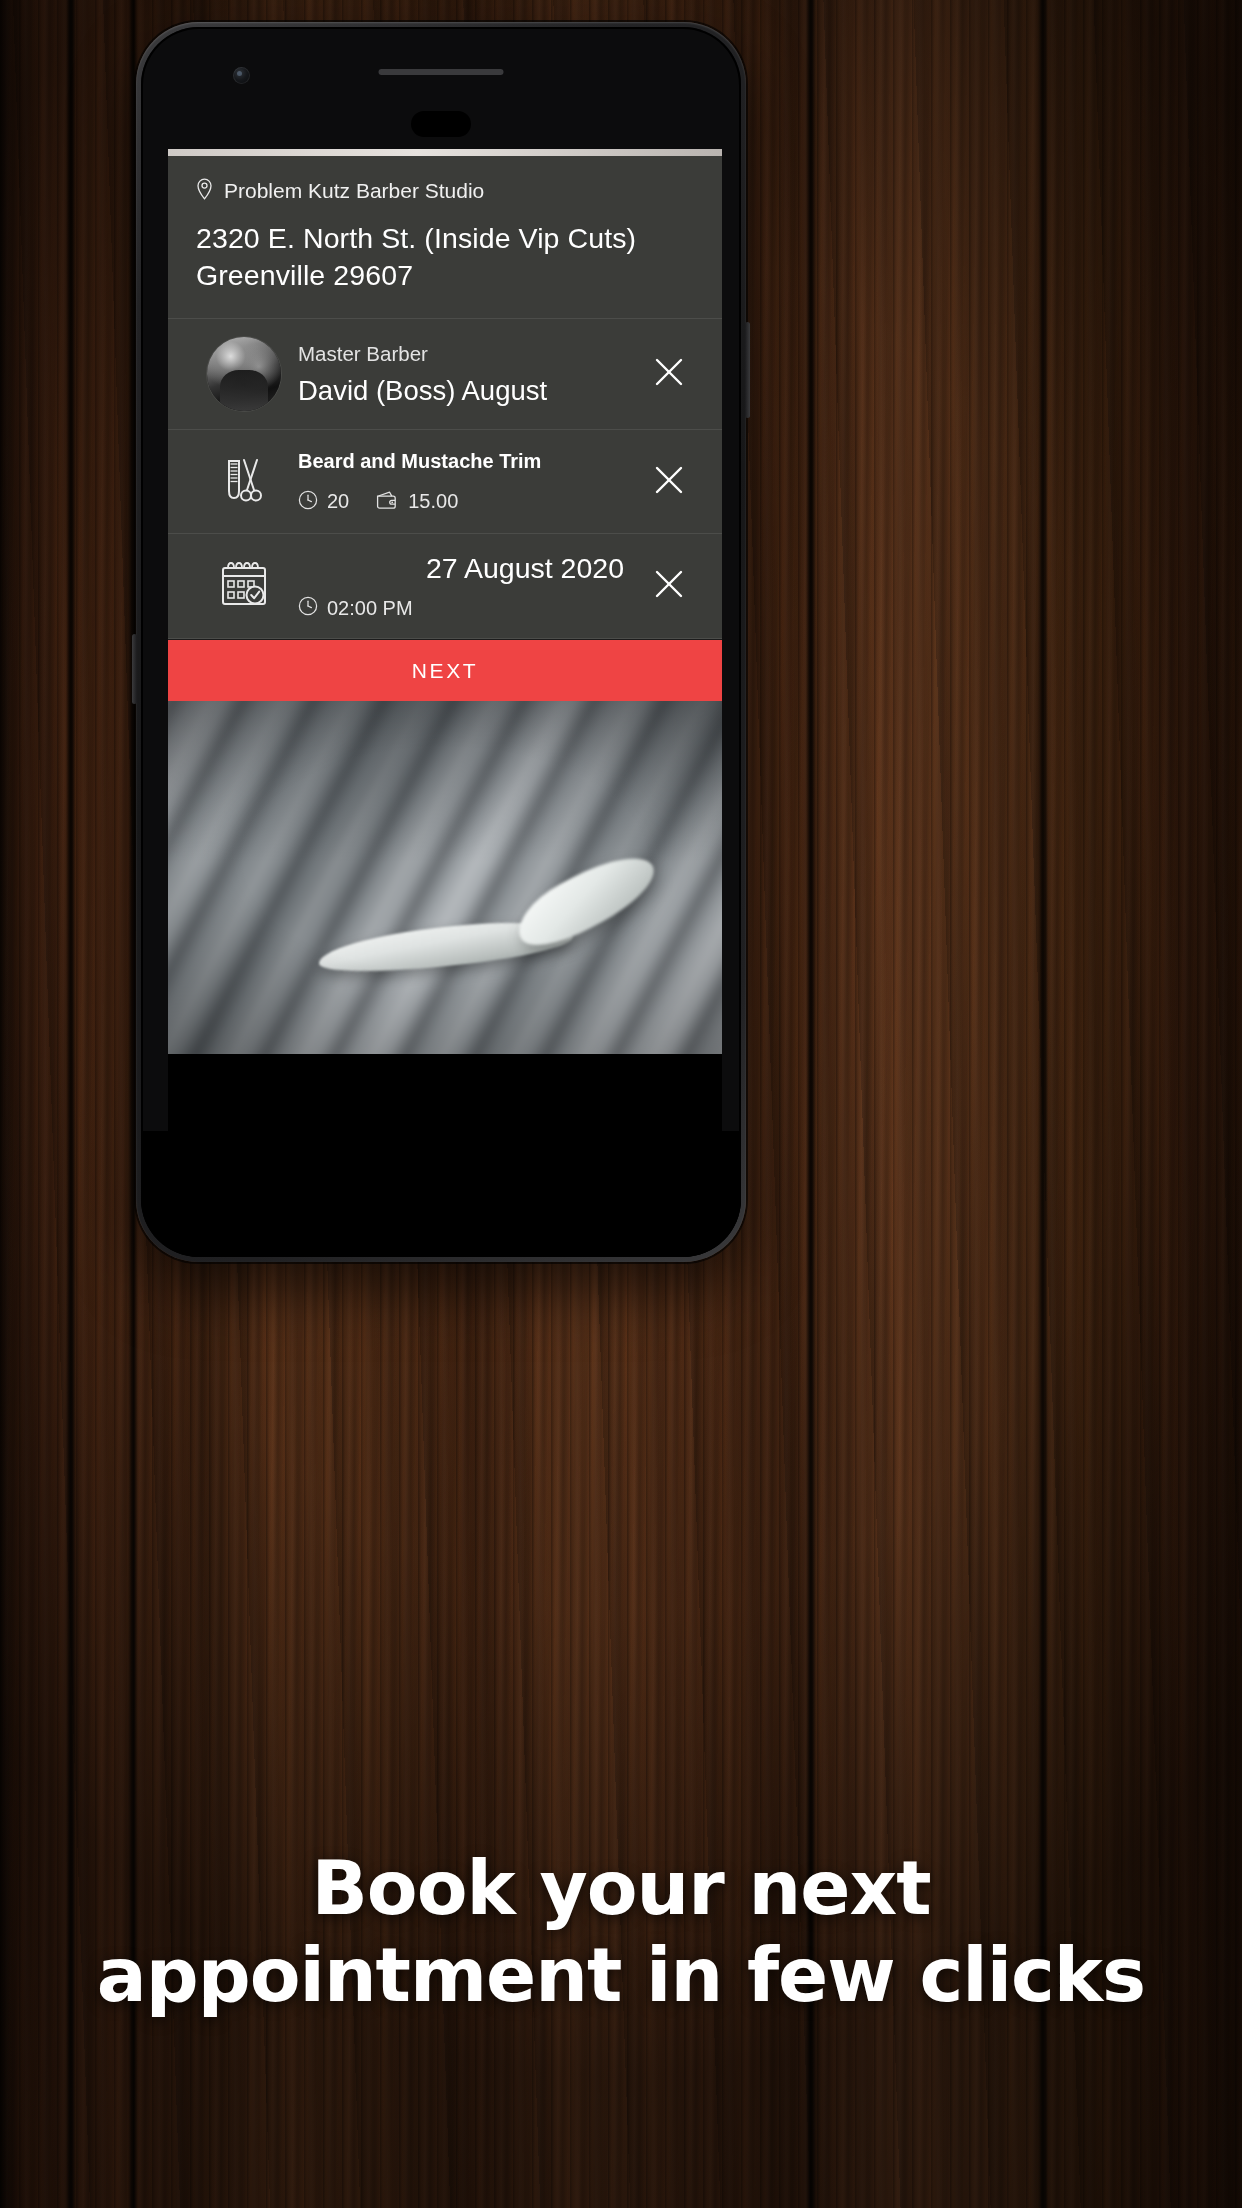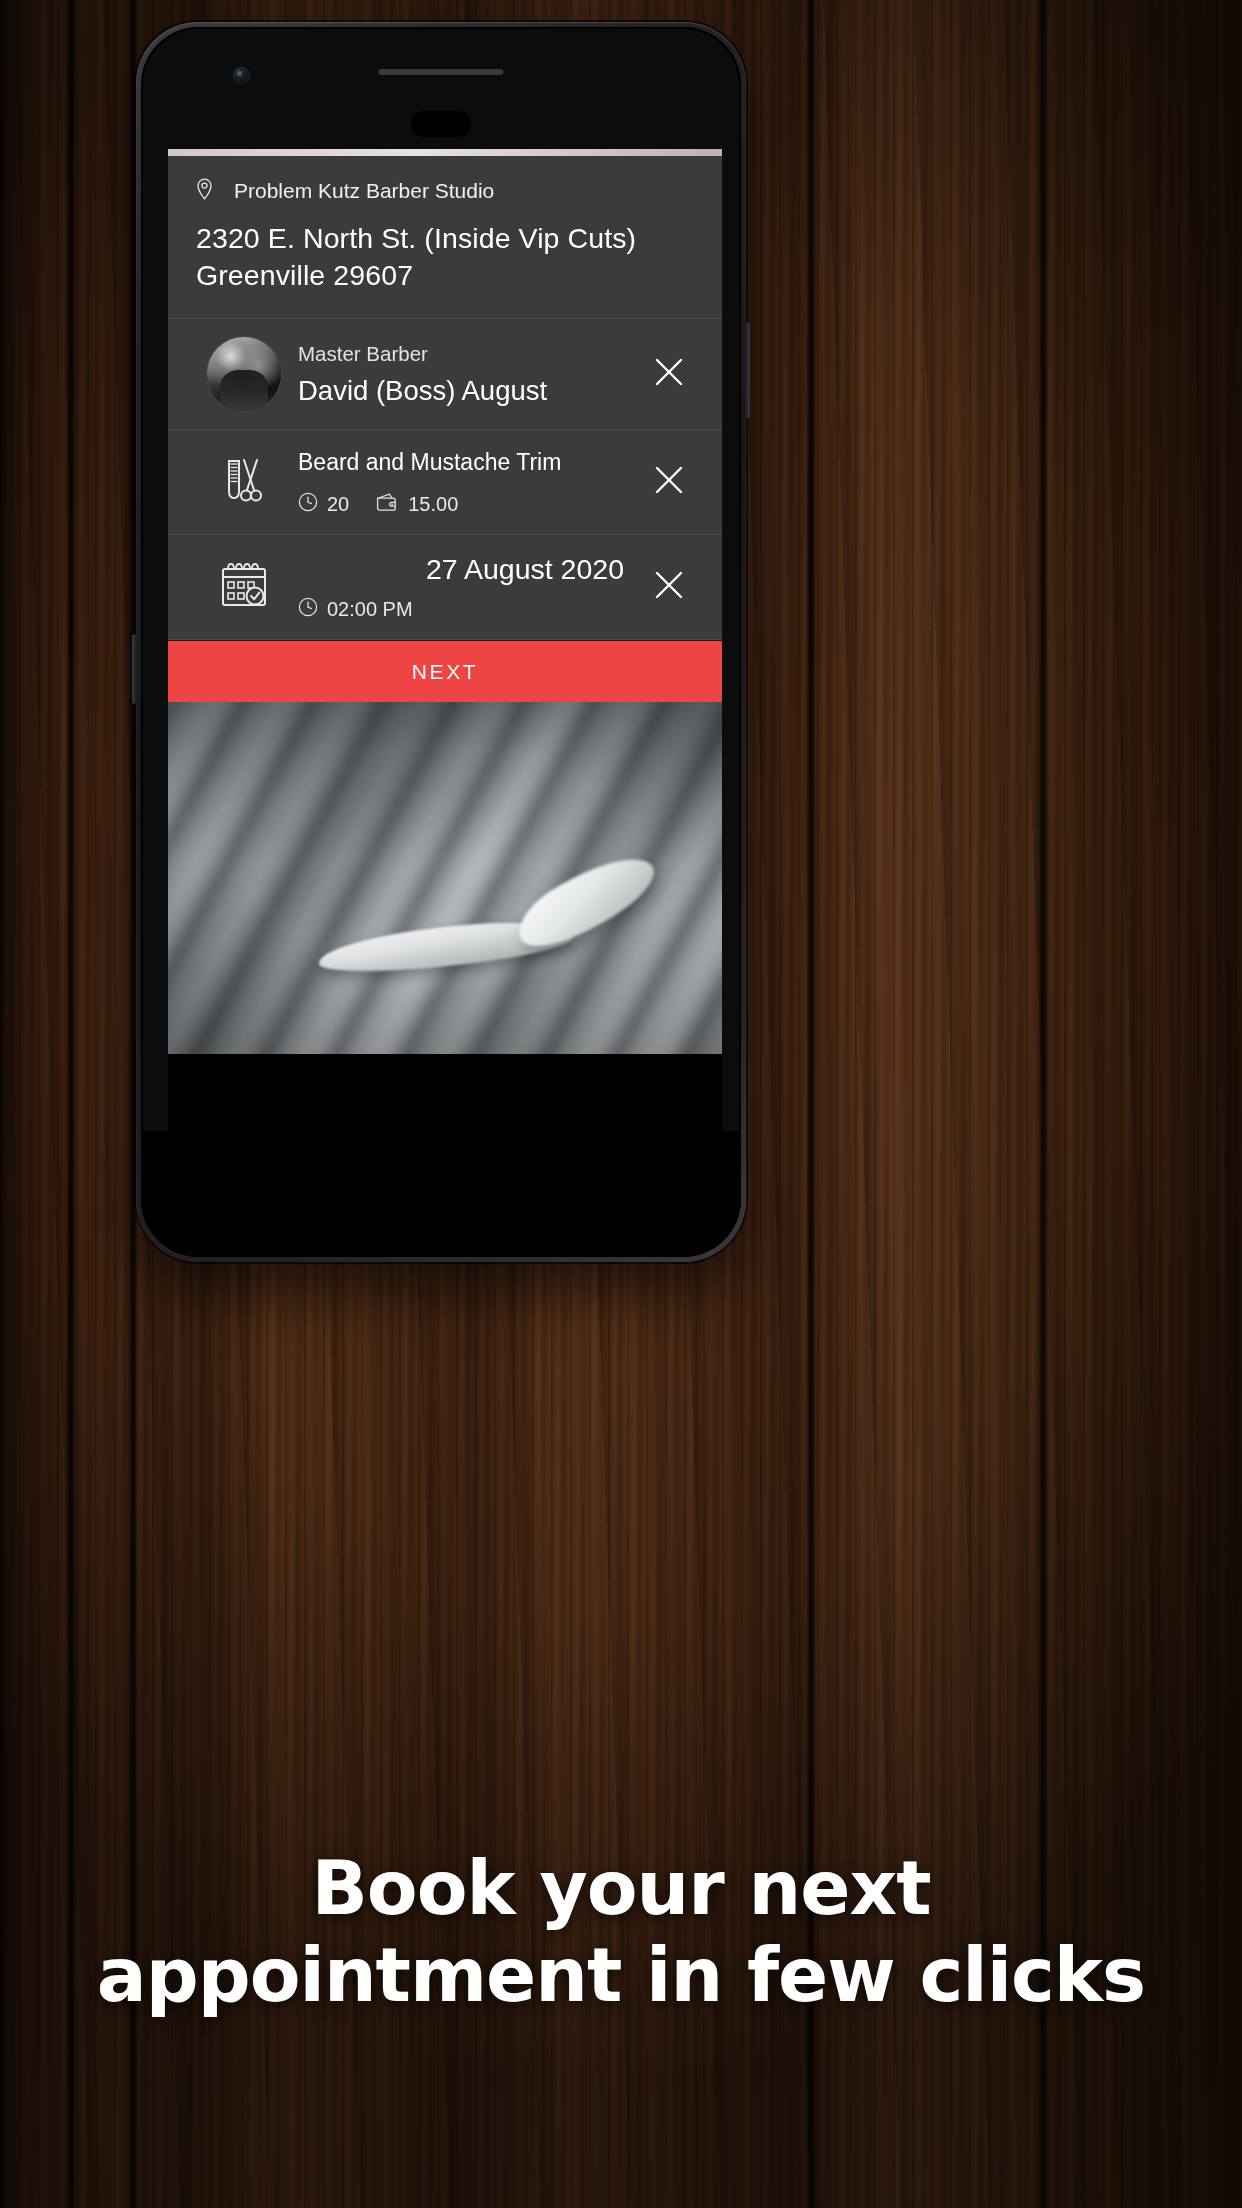--- a/index.html
+++ b/index.html
@@ -213,21 +213,21 @@
   }
 
   
   .shop-block {
     padding: 22px 28px 24px 28px;
     border-bottom: 1px solid #4c4d4a;
   }
   .shop-name-row {
     display: flex;
     align-items: center;
-    gap: 21px;
+    gap: 11px;
     margin-bottom: 16px;
   }
   .shop-name {
     font-size: 21px;
     color: #f0f0f0;
     font-weight: 400;
   }
   .shop-address {
     font-size: 28.5px;
     color: #ffffff;
@@ -294,24 +294,24 @@
     color: #e3e3e3;
     margin-bottom: 9px;
     font-weight: 400;
   }
   .person-name {
     font-size: 27.5px;
     color: #ffffff;
     font-weight: 400;
   }
   .service-name {
-    font-size: 23px;
+    font-size: 20px;
     color: #ffffff;
     line-height: 1.22;
-    font-weight: 400;
+    font-weight: 700;
     margin-bottom: 14px;
   }
   .meta-row {
     display: flex;
     align-items: flex-start;
     gap: 26px;
     margin-top: 16px;
   }
   .meta-item {
     display: flex;

